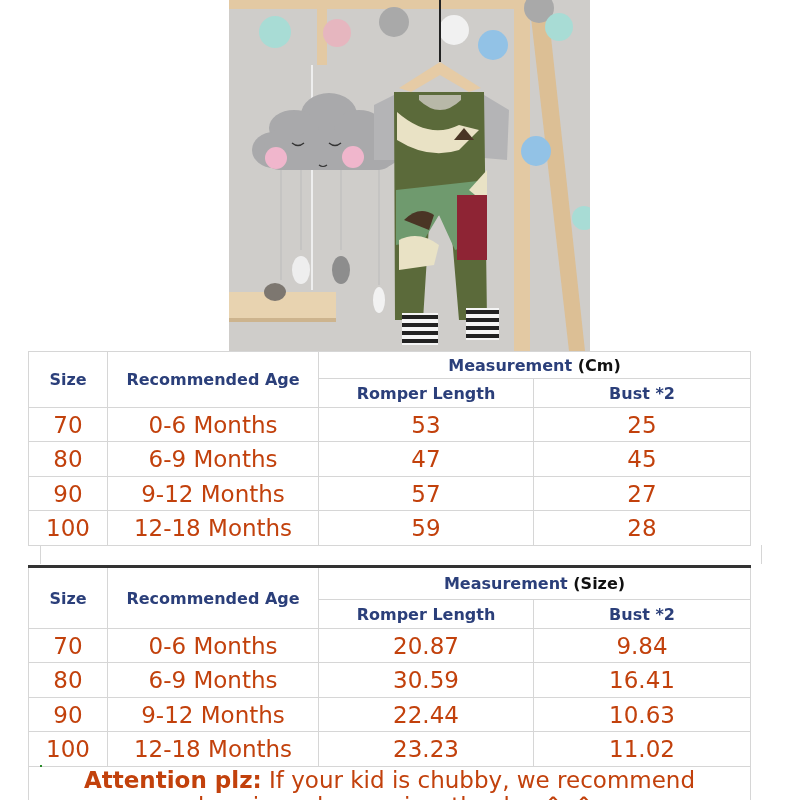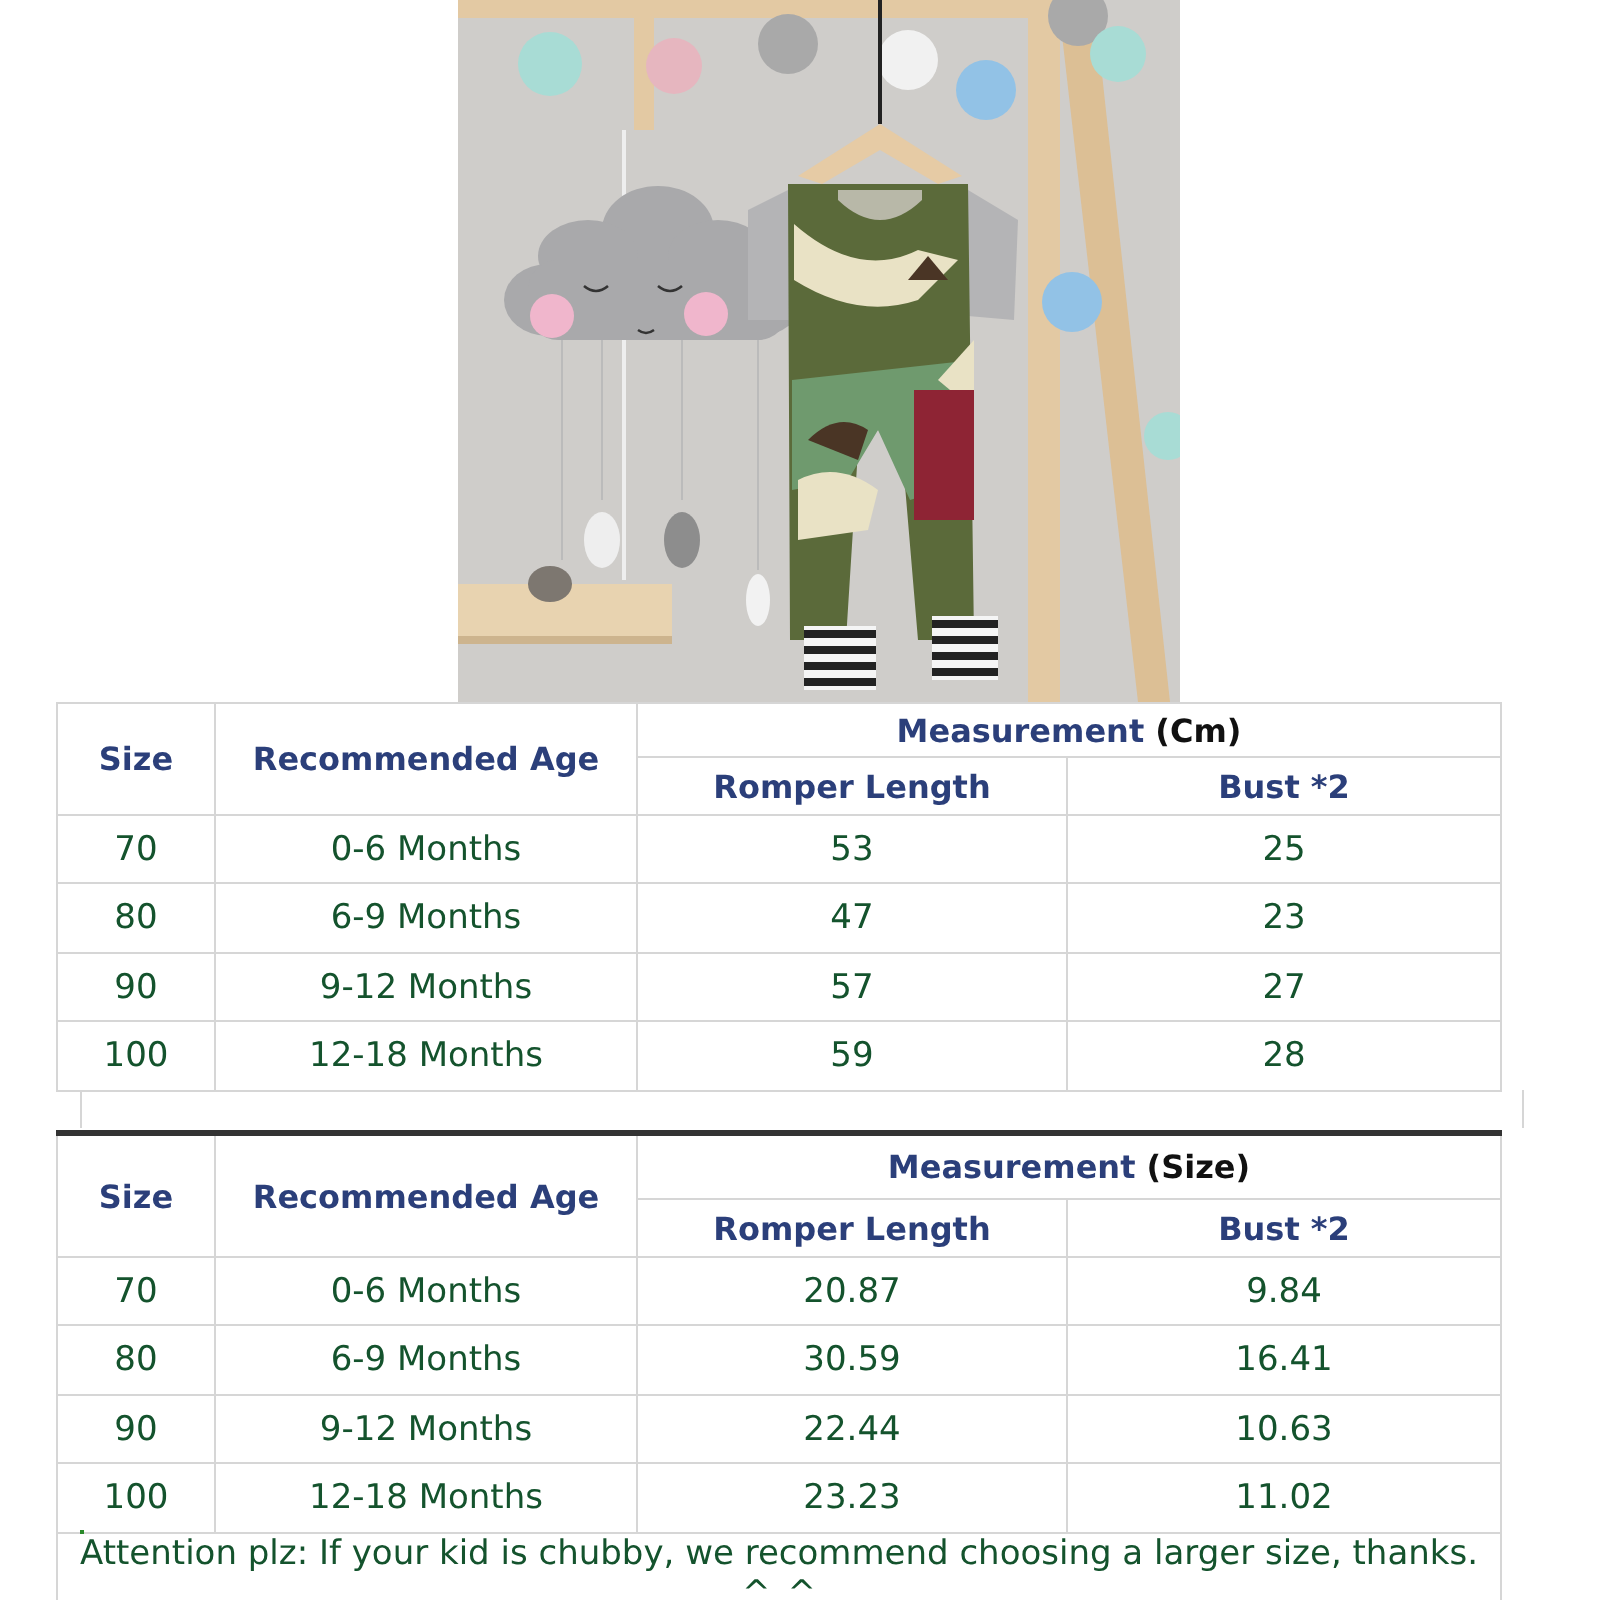--- a/index.html
+++ b/index.html
@@ -1,30 +1,30 @@
 <!DOCTYPE html>
 <html><head>
 <meta charset="utf-8">
 <style>
   html, body { margin:0; padding:0; }
   body { width:800px; height:800px; background:#ffffff; position:relative; overflow:hidden;
          font-family: "DejaVu Sans", sans-serif; }
   .photo { position:absolute; left:229px; top:0; width:361px; height:351px; overflow:hidden; background:#cfcdca; }
   .photo svg { display:block; }
   .tbl { position:absolute; left:28px; width:722px; border-collapse:collapse; table-layout:fixed; }
-  .tbl td { border:1px solid #d6d6d6; text-align:center; padding:0; color:#14532d; font-size:17px;
+  .tbl td { border:1px solid #d6d6d6; text-align:center; padding:0; color:#c2410c; font-size:23px;
             font-family: "DejaVu Sans", sans-serif; }
   .tbl .hd { color:#2b3f7a; font-weight:bold; font-size:16px; }
   .tbl .unit { color:#111; }
   .t1 { top:351px; }
   .t2 { top:565px; border-top:3px solid #333 !important; }
   .t2 tr:first-child td { border-top:3px solid #333; }
   .blank-row { position:absolute; left:40px; top:545px; width:720px; height:19px; border:1px solid #d6d6d6; border-top:none; border-bottom:none; }
   .note { font-family:"Liberation Sans", sans-serif; font-size:13px; color:#111; }
-  .note b { font-weight:normal; }
+  .note b { font-weight:bold; }
   .green-dot { position:absolute; left:40px; top:765px; width:2px; height:2px; background:#2a8a2a; }
 </style>
 </head>
 <body>
 
 <div class="photo">
   <svg width="361" height="351" viewBox="0 0 361 351">
     <rect width="361" height="351" fill="#cfcdca"></rect>
 
     <rect x="0" y="0" width="300" height="9" fill="#e3c9a3"></rect>
@@ -122,21 +122,21 @@
   <tr style="height:34px">
     <td>70</td>
     <td>0-6 Months</td>
     <td>53</td>
     <td>25</td>
   </tr>
   <tr style="height:35px">
     <td>80</td>
     <td>6-9 Months</td>
     <td>47</td>
-    <td>23</td>
+    <td>45</td>
   </tr>
   <tr style="height:34px">
     <td>90</td>
     <td>9-12 Months</td>
     <td>57</td>
     <td>27</td>
   </tr>
   <tr style="height:35px">
     <td>100</td>
     <td>12-18 Months</td>

